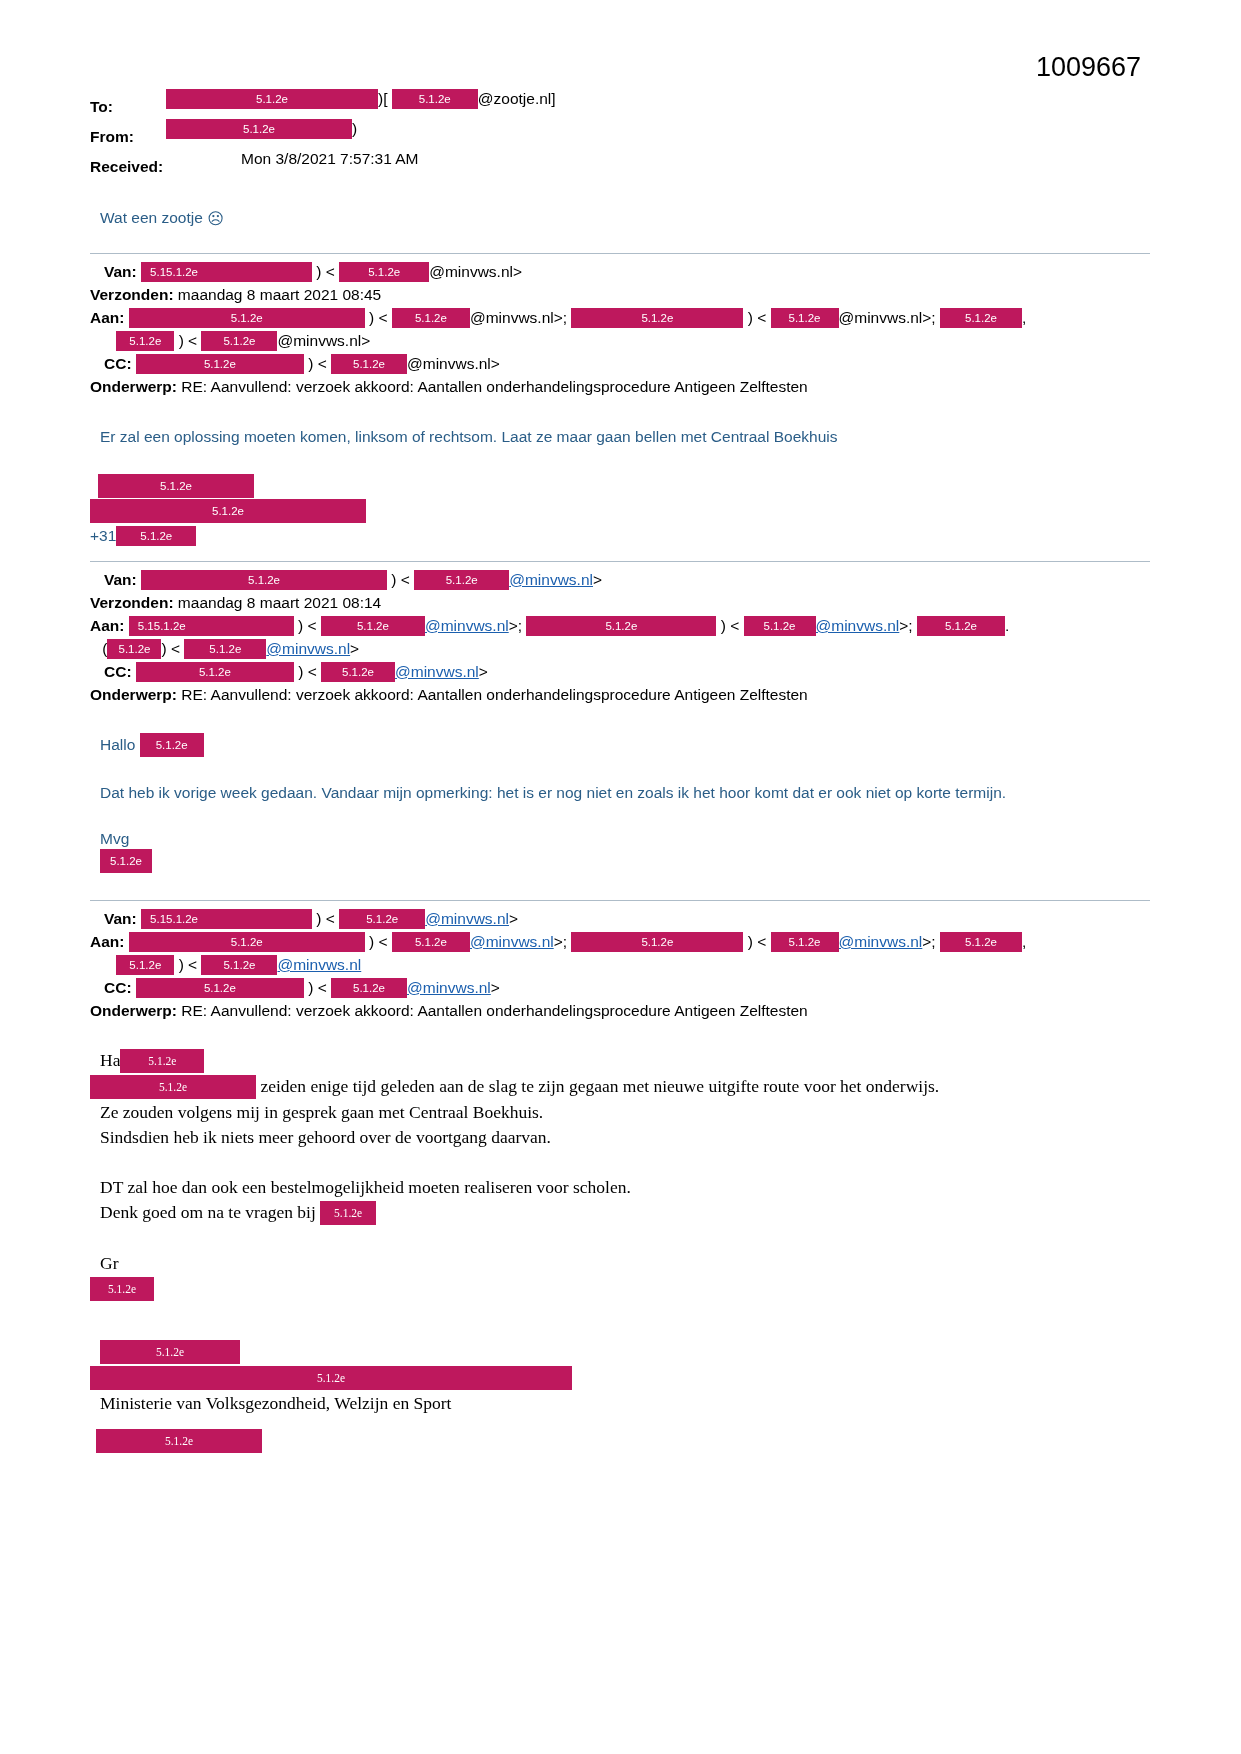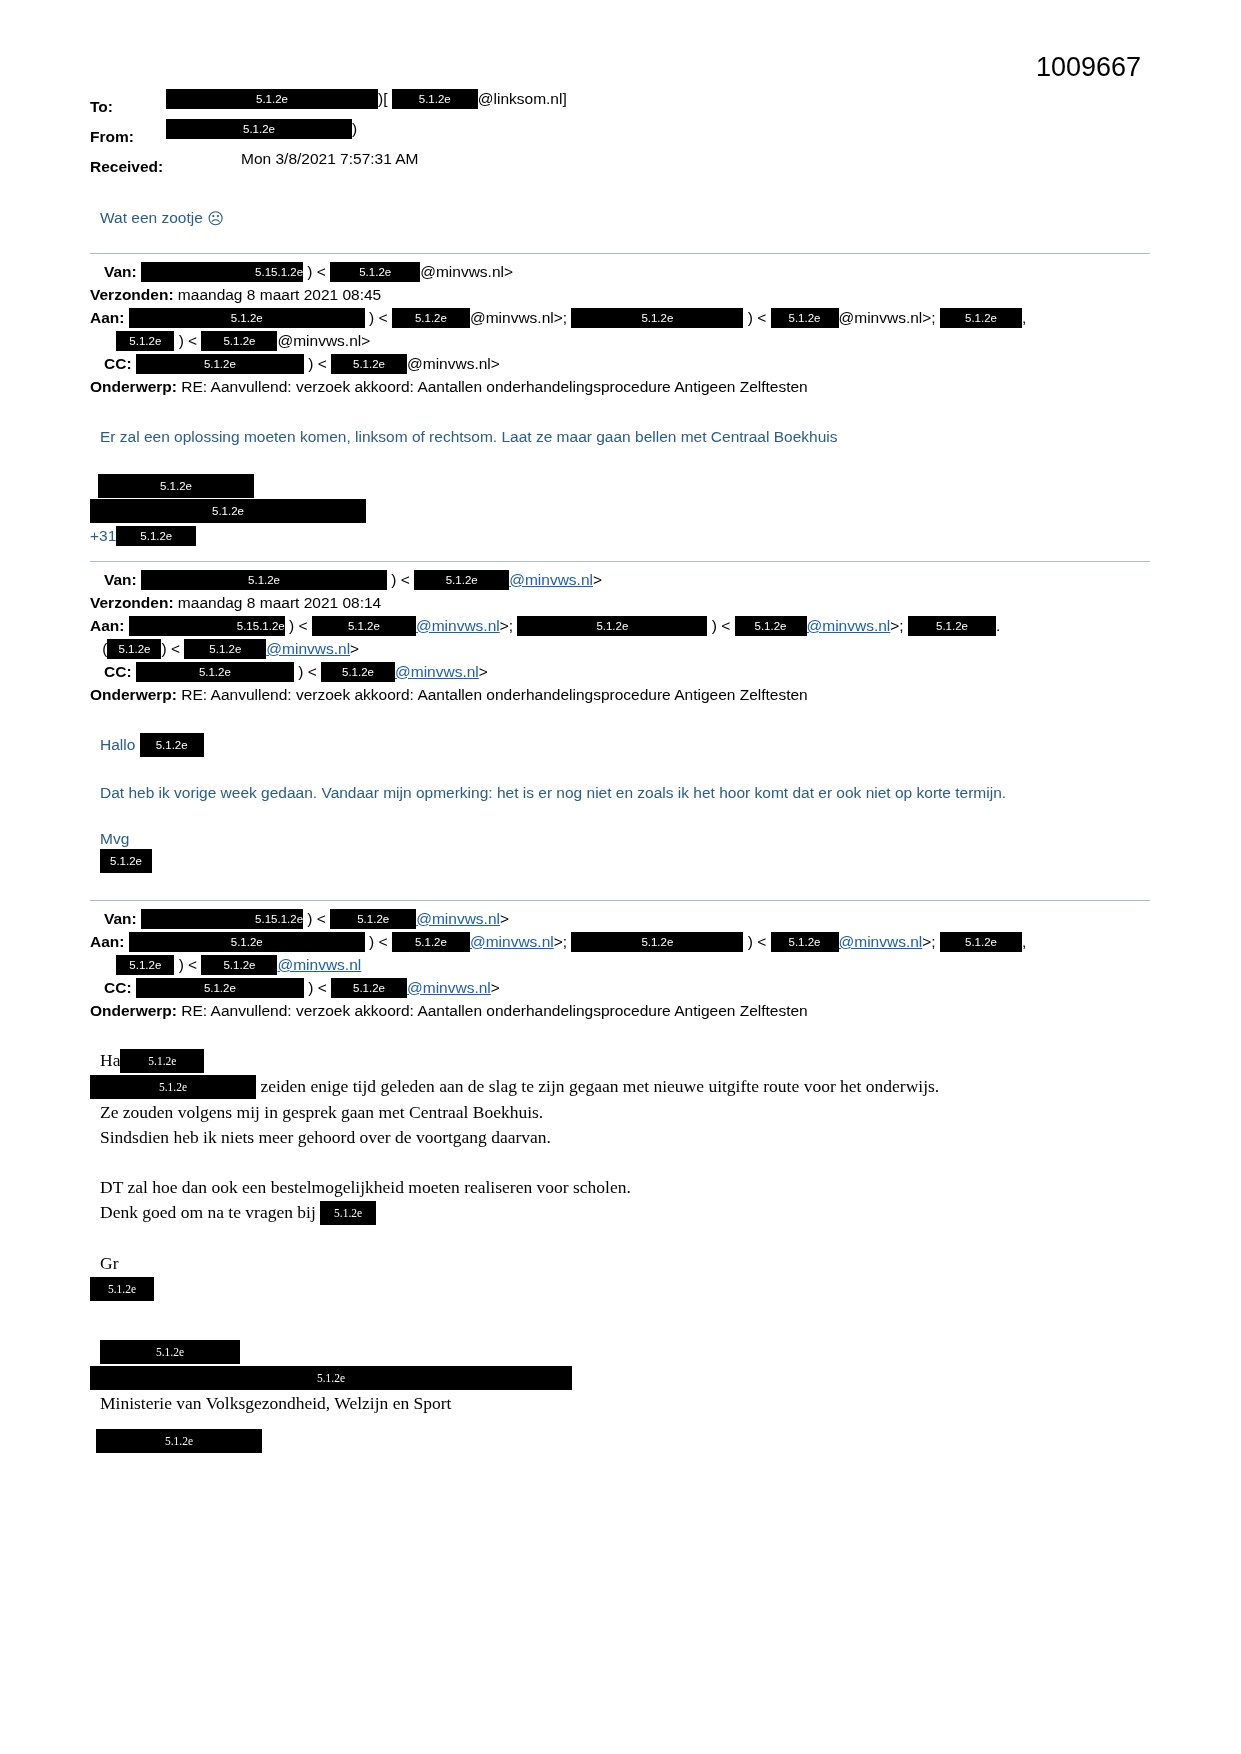--- a/index.html
+++ b/index.html
@@ -8,24 +8,24 @@
   .docnum{position:absolute;top:52px;right:100px;font-size:27px;color:#000;}
   .content{position:absolute;left:90px;top:88px;width:1060px;}
 
   
   .hrow{display:flex;font-size:15.5px;line-height:22px;margin:0;}
   .hlbl{font-weight:bold;width:76px;flex:0 0 76px;margin-top:8px;}
   .hval{flex:1;}
   .ind{display:inline-block;width:75px;}
 
   
-  .r{display:inline-block;background:#000000;color:#fff;font-size:11.5px;text-align:center;
+  .r{display:inline-block;background:#be185d;color:#fff;font-size:11.5px;text-align:center;
      height:20px;line-height:20px;vertical-align:middle;position:relative;top:-1px;}
   .r.tall{height:24px;line-height:24px;}
-  .r2{display:inline-flex;justify-content:flex-end;}
+  .r2{display:inline-flex;justify-content:flex-start;padding-left:9px;}
   .r2 span{color:#fff;}
 
   .blue{color:#2a5d87;}
   .lnk{color:#1b5fae;text-decoration:underline;}
 
   .intro{margin:30px 0 26px 10px;font-size:15.5px;}
   .emo{font-size:16px;position:relative;top:1px;}
 
   .quote{border-top:1px solid #aebcc8;padding-top:6px;margin-top:14px;}
   .qrow{font-size:15.5px;line-height:23px;margin:0;}
@@ -53,21 +53,21 @@
 <div class="page">
   <div class="docnum">1009667</div>
 
   <div class="content">
 
     <div>
       <p class="hrow">
         <span class="hlbl">To:</span>
         <span class="hval">
           <span class="r" style="width:212px">5.1.2e</span><span class="t">)[</span>
-          <span class="r" style="width:86px">5.1.2e</span><span class="t">@linksom.nl]</span>
+          <span class="r" style="width:86px">5.1.2e</span><span class="t">@zootje.nl]</span>
         </span>
       </p>
       <p class="hrow">
         <span class="hlbl">From:</span>
         <span class="hval">
           <span class="r" style="width:186px">5.1.2e</span><span class="t">)</span>
         </span>
       </p>
       <p class="hrow">
         <span class="hlbl">Received:</span>

